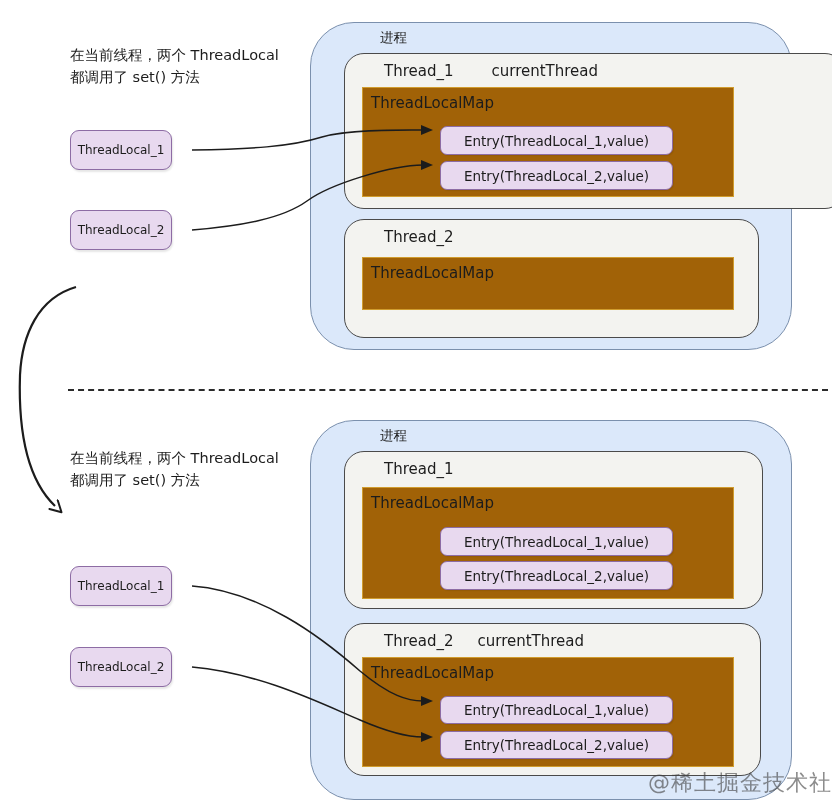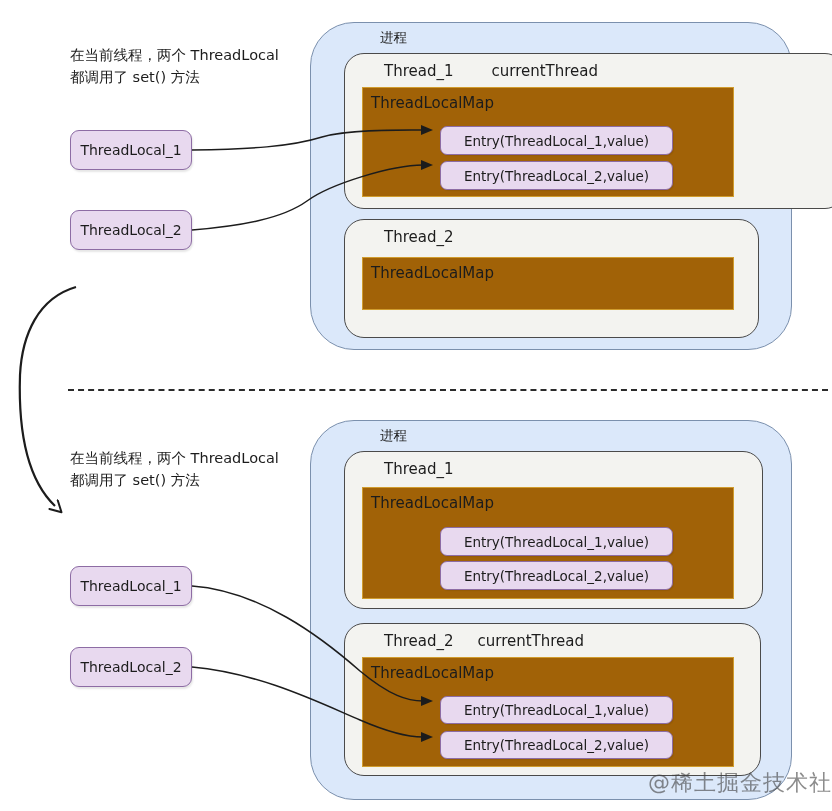--- a/index.html
+++ b/index.html
@@ -3,22 +3,22 @@
 <meta charset="utf-8">
 <style>
   html,body{margin:0;padding:0;background:#ffffff;}
   .canvas{
     position:relative;width:832px;height:811px;background:#ffffff;
     font-family:"DejaVu Sans",sans-serif;color:#1c1c1c;overflow:hidden;
   }
   .wires{position:absolute;left:0;top:0;width:832px;height:811px;pointer-events:none;z-index:10;}
   .note{position:absolute;font-size:14.5px;line-height:22px;white-space:nowrap;}
   .pill{
-    position:absolute;width:122px;height:40px;background:#e8d9ef;border:1.4px solid #8d6ca4;
-    border-radius:9px;display:flex;align-items:center;justify-content:center;font-size:14px;
+    position:absolute;width:102px;height:40px;background:#e8d9ef;border:1.4px solid #8d6ca4;
+    border-radius:9px;display:flex;align-items:center;justify-content:center;font-size:12px;
     box-shadow:1px 2px 2px rgba(0,0,0,0.10);box-sizing:border-box;
   }
   .process{position:absolute;background:#dbe8fa;border:1.4px solid #7b90ad;border-radius:44px;box-sizing:border-box;}
   .process-label{position:absolute;left:26px;top:6px;font-size:13.5px;margin-left:43px;}
   .thread{position:absolute;background:#f3f3f0;border:1.4px solid #4a4a4a;border-radius:20px;box-sizing:border-box;}
   .thread-title{position:absolute;left:39px;top:8px;font-size:15px;white-space:nowrap;}
   .gap-lg{margin-left:38px;}
   .gap-sm{margin-left:24px;}
   .map{position:absolute;background:#a16207;border:1.4px solid #d09c2e;box-sizing:border-box;}
   .map-label{position:absolute;left:8px;top:6px;font-size:15px;}

